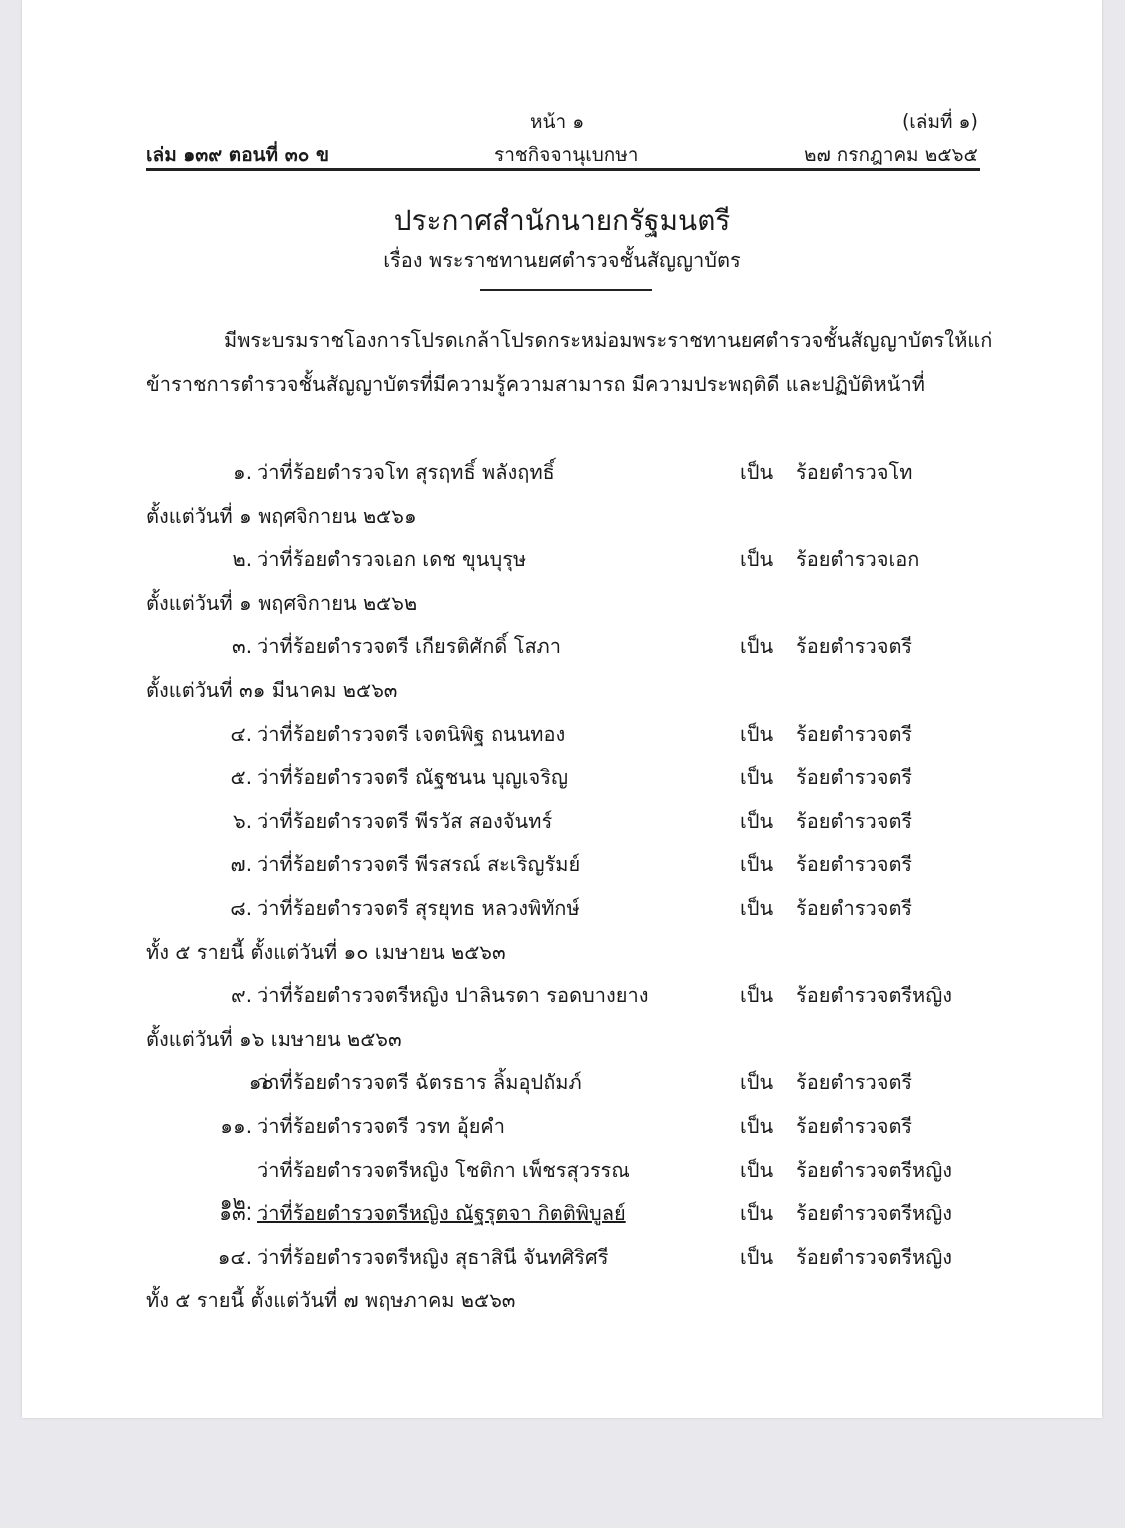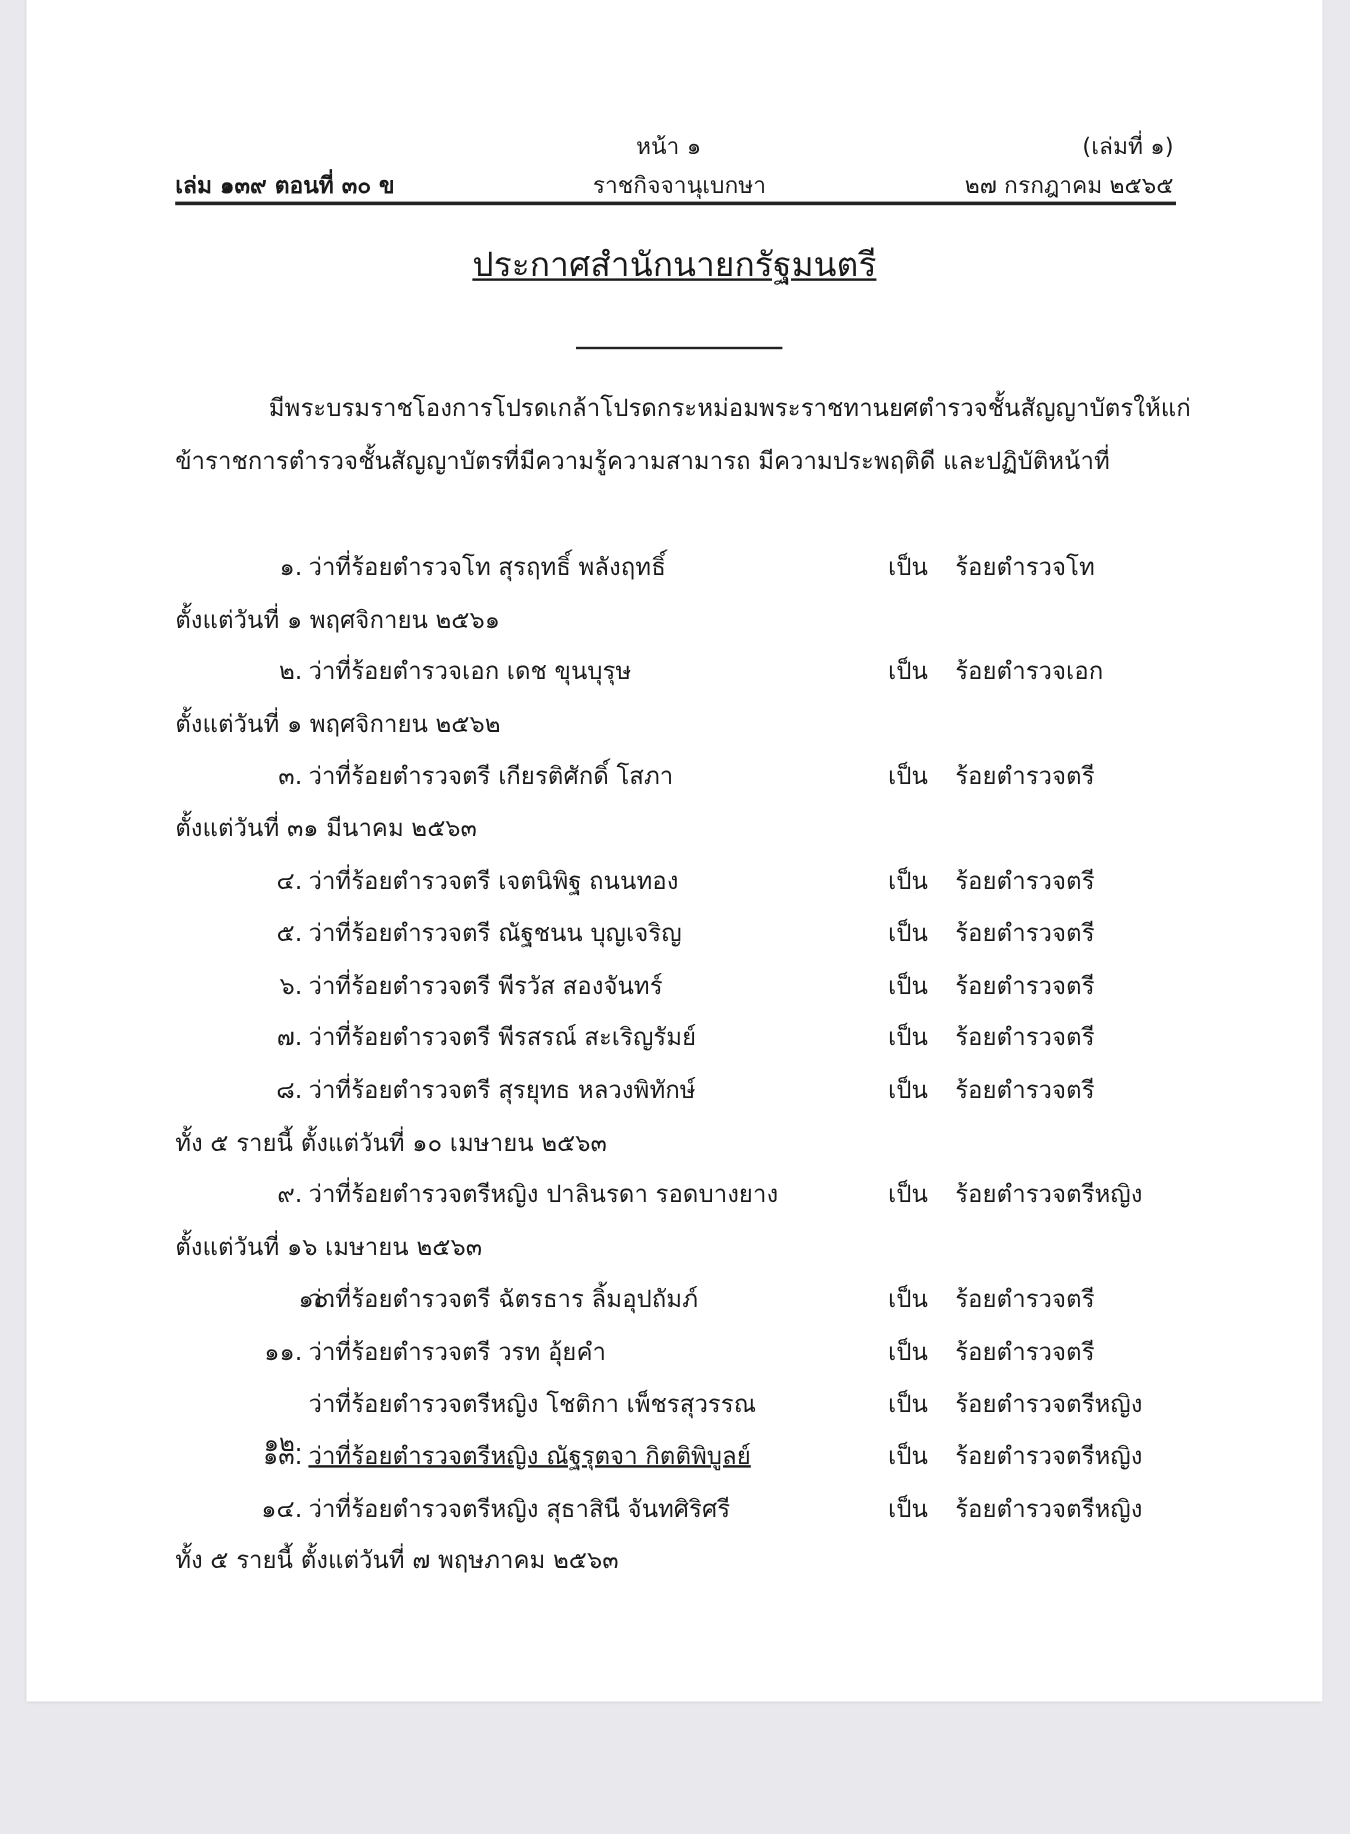--- a/index.html
+++ b/index.html
@@ -10,38 +10,39 @@
     color:#1a1a1a;
   }
   .page {
     position:absolute; left:22px; top:0; width:1080px; height:1418px;
     background:#ffffff;
     box-shadow: 0 0 3px rgba(0,0,0,0.12);
   }
   .abs { position:absolute; white-space:nowrap; }
   .hdr { font-size:19px; }
   .rule-main { position:absolute; left:124px; top:168px; width:834px; height:3px; background:#222; }
-  .title { font-size:28px; left:0; width:1080px; text-align:center; top:198px;text-decoration:underline; }
+  .title { font-size:28px; left:0; width:1080px; text-align:center; top:198px; }
   .subject { font-size:20px; left:0; width:1080px; text-align:center; top:244px; }
   .rule-short { position:absolute; left:458px; top:289px; width:172px; height:1.5px; background:#222; }
   .para { font-size:20px; }
   .row { font-size:20px; }
 </style>
 </head>
 <body>
 
 <div class="page">
   <span class="abs hdr" style="left:508px; top:106px;">หน้า   ๑</span>
   <span class="abs hdr" style="right:124px; top:106px;">(เล่มที่ ๑)</span>
   <span class="abs hdr" style="left:124px; top:139px;font-weight:bold;">เล่ม   ๑๓๙   ตอนที่   ๓๐   ข</span>
   <span class="abs hdr" style="left:472px; top:139px;text-align:right;">ราชกิจจานุเบกษา</span>
   <span class="abs hdr" style="right:124px; top:139px;">๒๗   กรกฎาคม   ๒๕๖๕</span>
   <div class="rule-main"></div>
 
   <div class="abs title">ประกาศสำนักนายกรัฐมนตรี</div>
+  <div class="abs subject">เรื่อง   พระราชทานยศตำรวจชั้นสัญญาบัตร</div>
   <div class="rule-short"></div>
 
   <div class="abs para" style="left:202px; top:324px;">มีพระบรมราชโองการโปรดเกล้าโปรดกระหม่อมพระราชทานยศตำรวจชั้นสัญญาบัตรให้แก่</div>
   <div class="abs para" style="left:124px; top:368px;">ข้าราชการตำรวจชั้นสัญญาบัตรที่มีความรู้ความสามารถ  มีความประพฤติดี  และปฏิบัติหน้าที่</div>
 
   <div id="list">
       <div>
         <span class="abs row" style="right: 850px; top: 456px;">๑.</span>
         <span class="abs row" style="left: 235px; top: 456px;">ว่าที่ร้อยตำรวจโท สุรฤทธิ์  พลังฤทธิ์</span>
         <span class="abs row" style="left: 718px; top: 456px;">เป็น</span>

